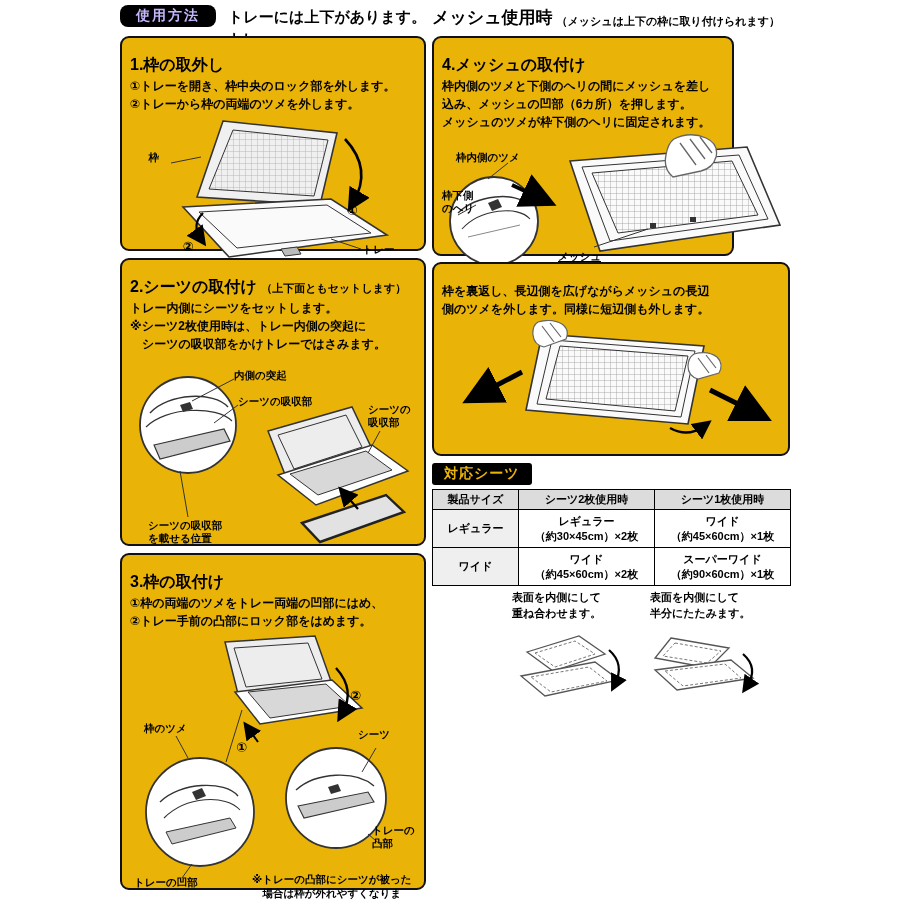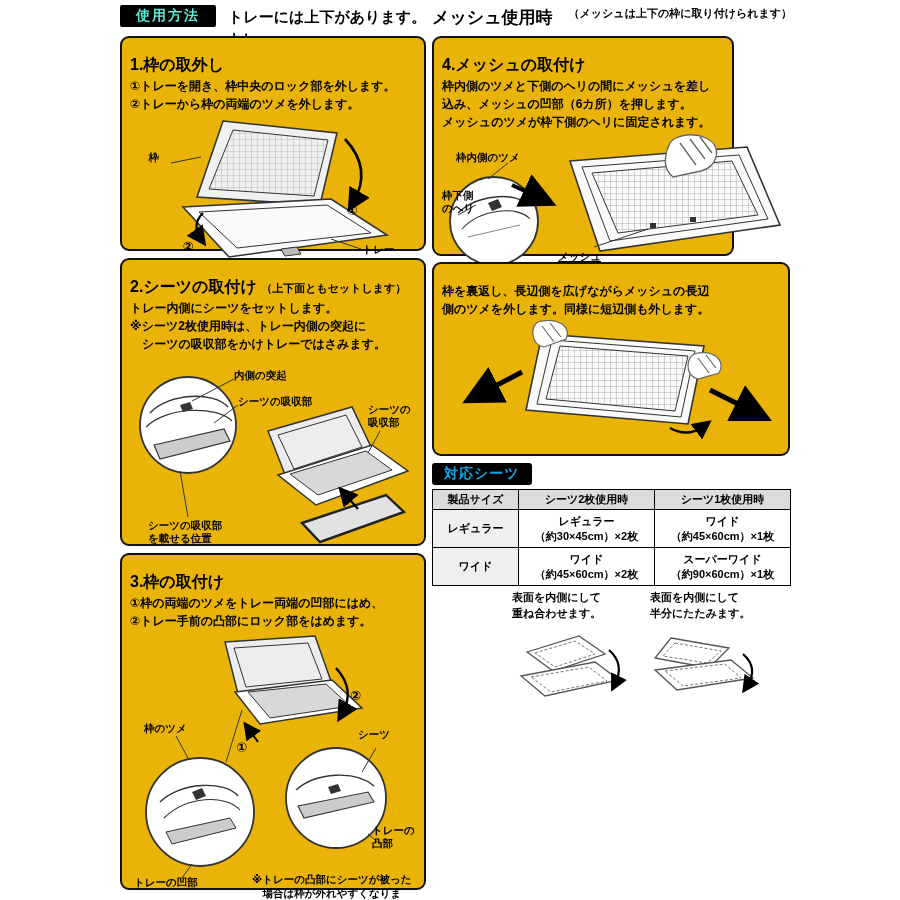--- a/index.html
+++ b/index.html
@@ -2,28 +2,28 @@
 <html><head>
 <meta charset="utf-8">
 <style>
   html,body { margin:0; padding:0; background:#fff; }
   body { font-family:"Liberation Sans","DejaVu Sans",sans-serif; color:#000; }
   .page { position:relative; width:900px; height:900px; background:#fff; overflow:hidden; }
 
   .pre { white-space:pre-line; }
 
   
-  .badge-pill { position:absolute; background:#000; color:#5eead4; font-weight:700;
-    font-size:14px; padding:2px 16px; border-radius:2px; letter-spacing:2px; }
-  .badge-rect { position:absolute; background:#000; color:#0ea5e9; font-weight:700;
+  .badge-pill { position:absolute; background:#000; color:#c4b5fd; font-weight:700;
+    font-size:14px; padding:2px 16px; border-radius:8px; letter-spacing:2px; }
+  .badge-rect { position:absolute; background:#000; color:#eab308; font-weight:700;
     font-size:14px; padding:2px 12px; border-radius:3px; letter-spacing:1px; }
 
   .top-note { position:absolute; font-size:15px; font-weight:700; line-height:1.45; }
 
-  .mesh-head { position:absolute; display:flex; align-items:flex-start; gap:16px; }
+  .mesh-head { position:absolute; display:flex; align-items:flex-end; gap:4px; }
   .mesh-title { font-size:17px; font-weight:700; }
   .mesh-note { font-size:11px; font-weight:700; }
 
   
   .box { position:absolute; border:2px solid #111; border-radius:9px; background:#eab308;
     padding:17px 8px; box-sizing:border-box; }
   .step-title { font-size:16px; font-weight:700; line-height:1.3; }
   .step-title small { font-size:11px; font-weight:700; }
   .body-text { font-size:12px; font-weight:700; line-height:1.5; margin-top:1px; }
 

